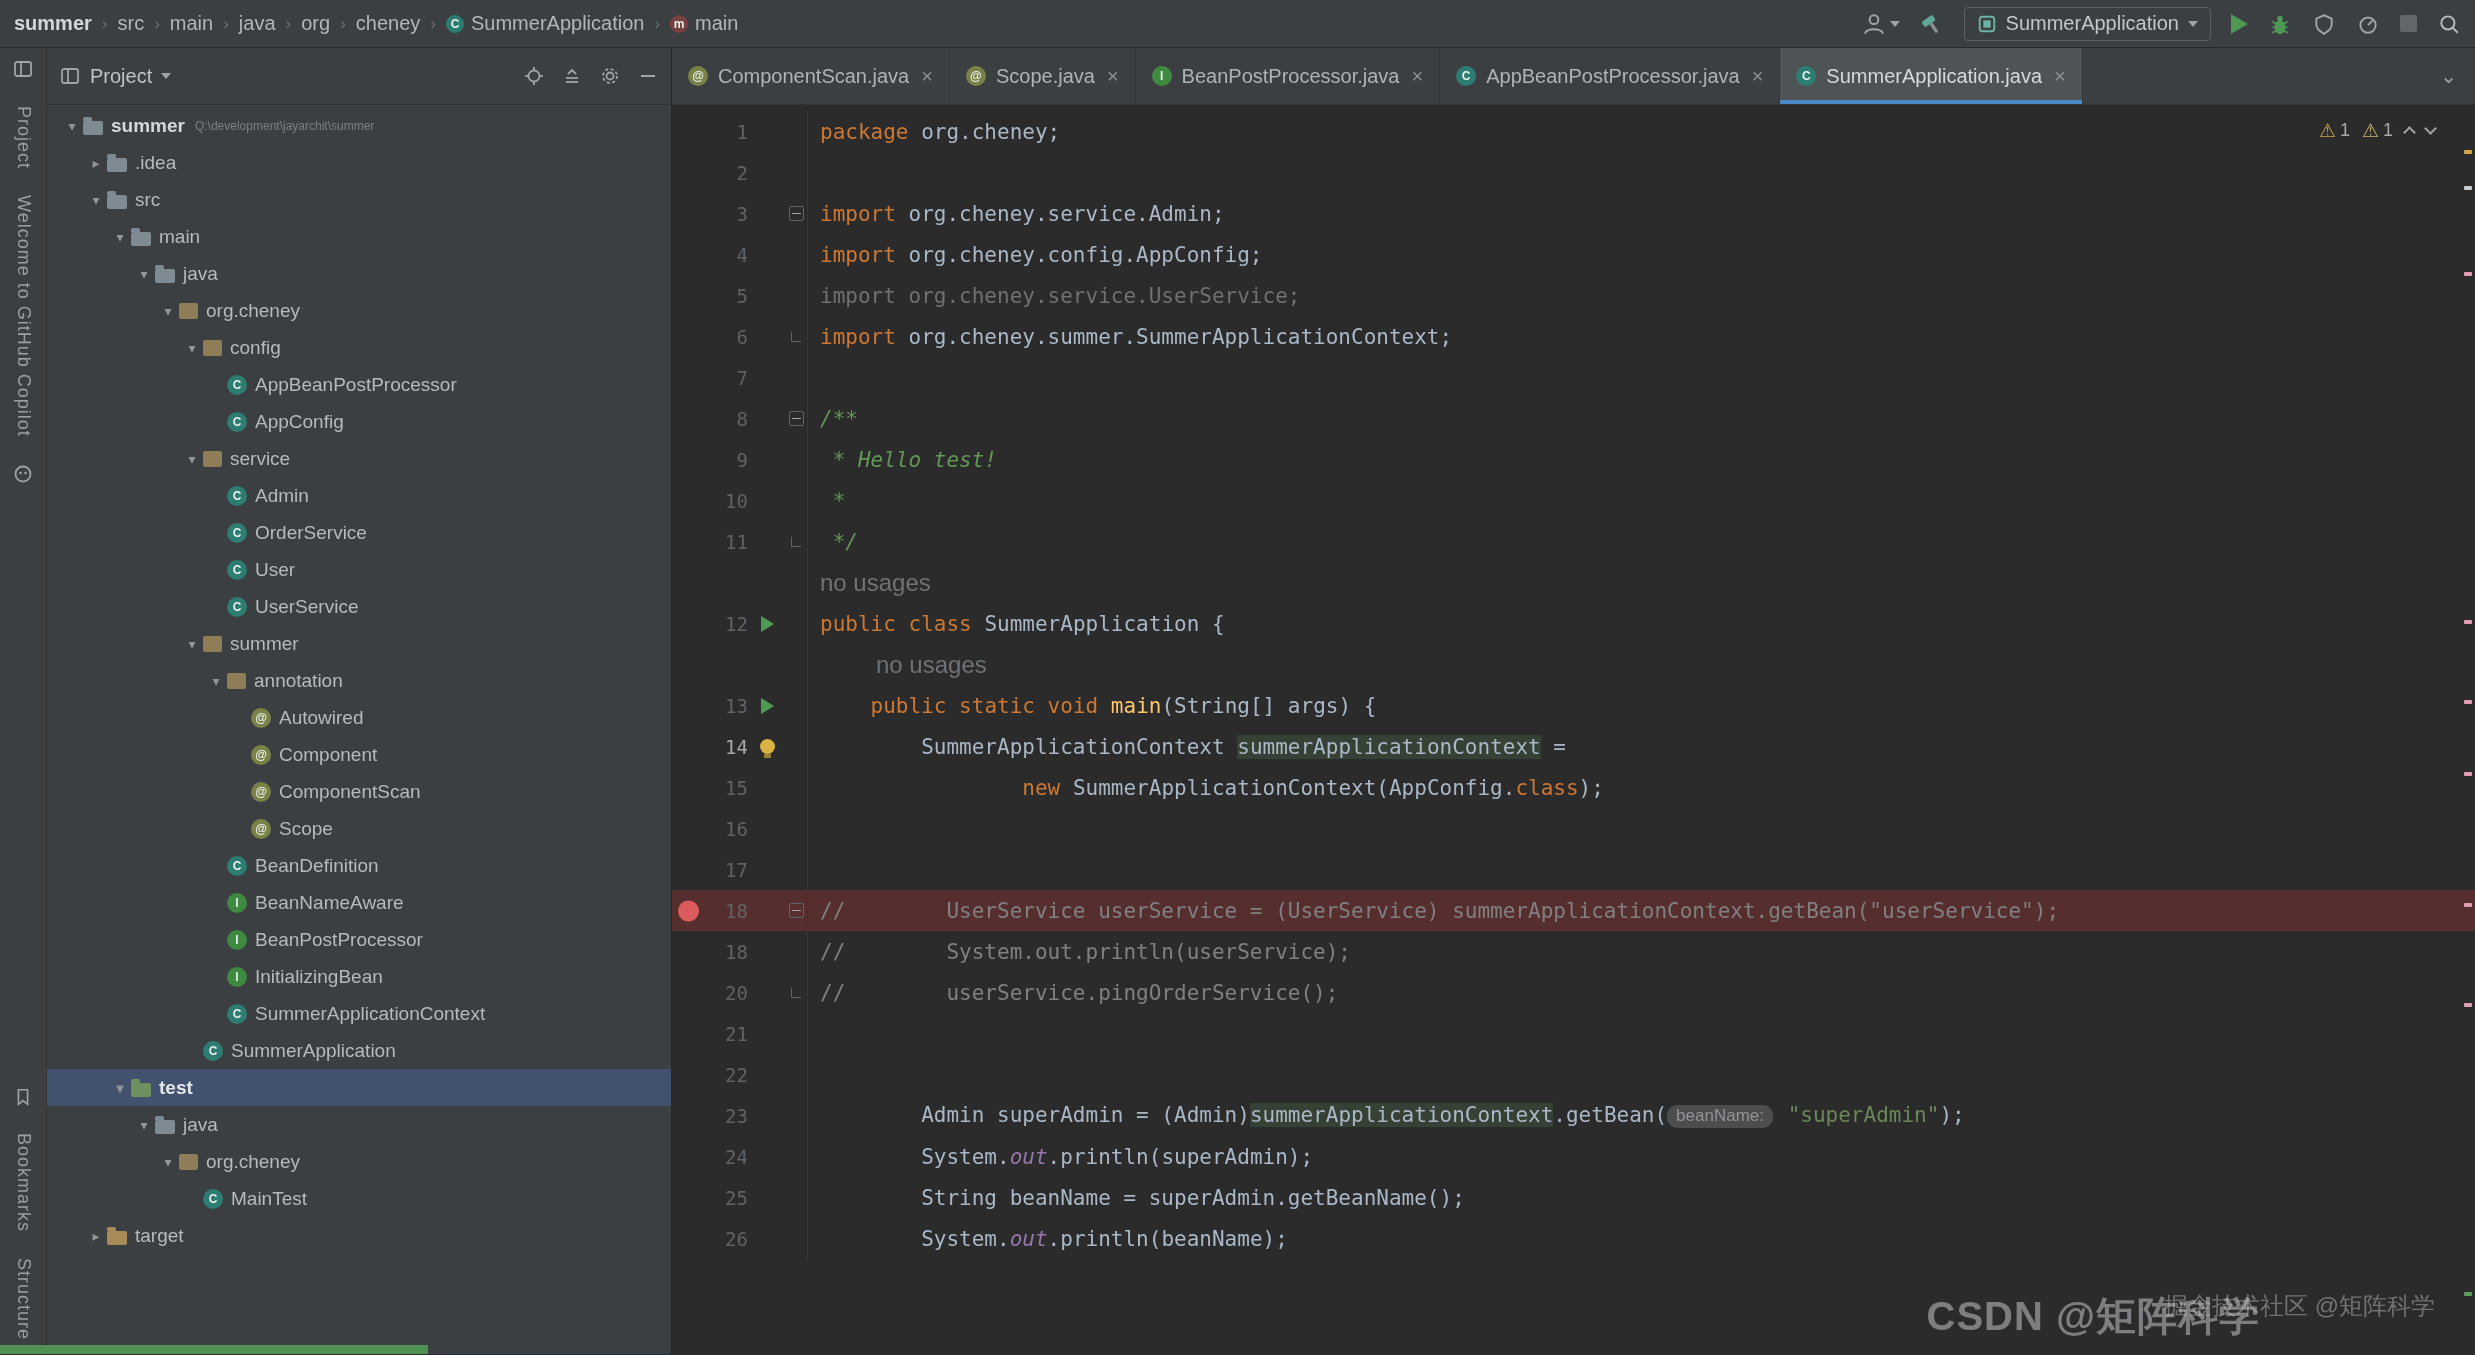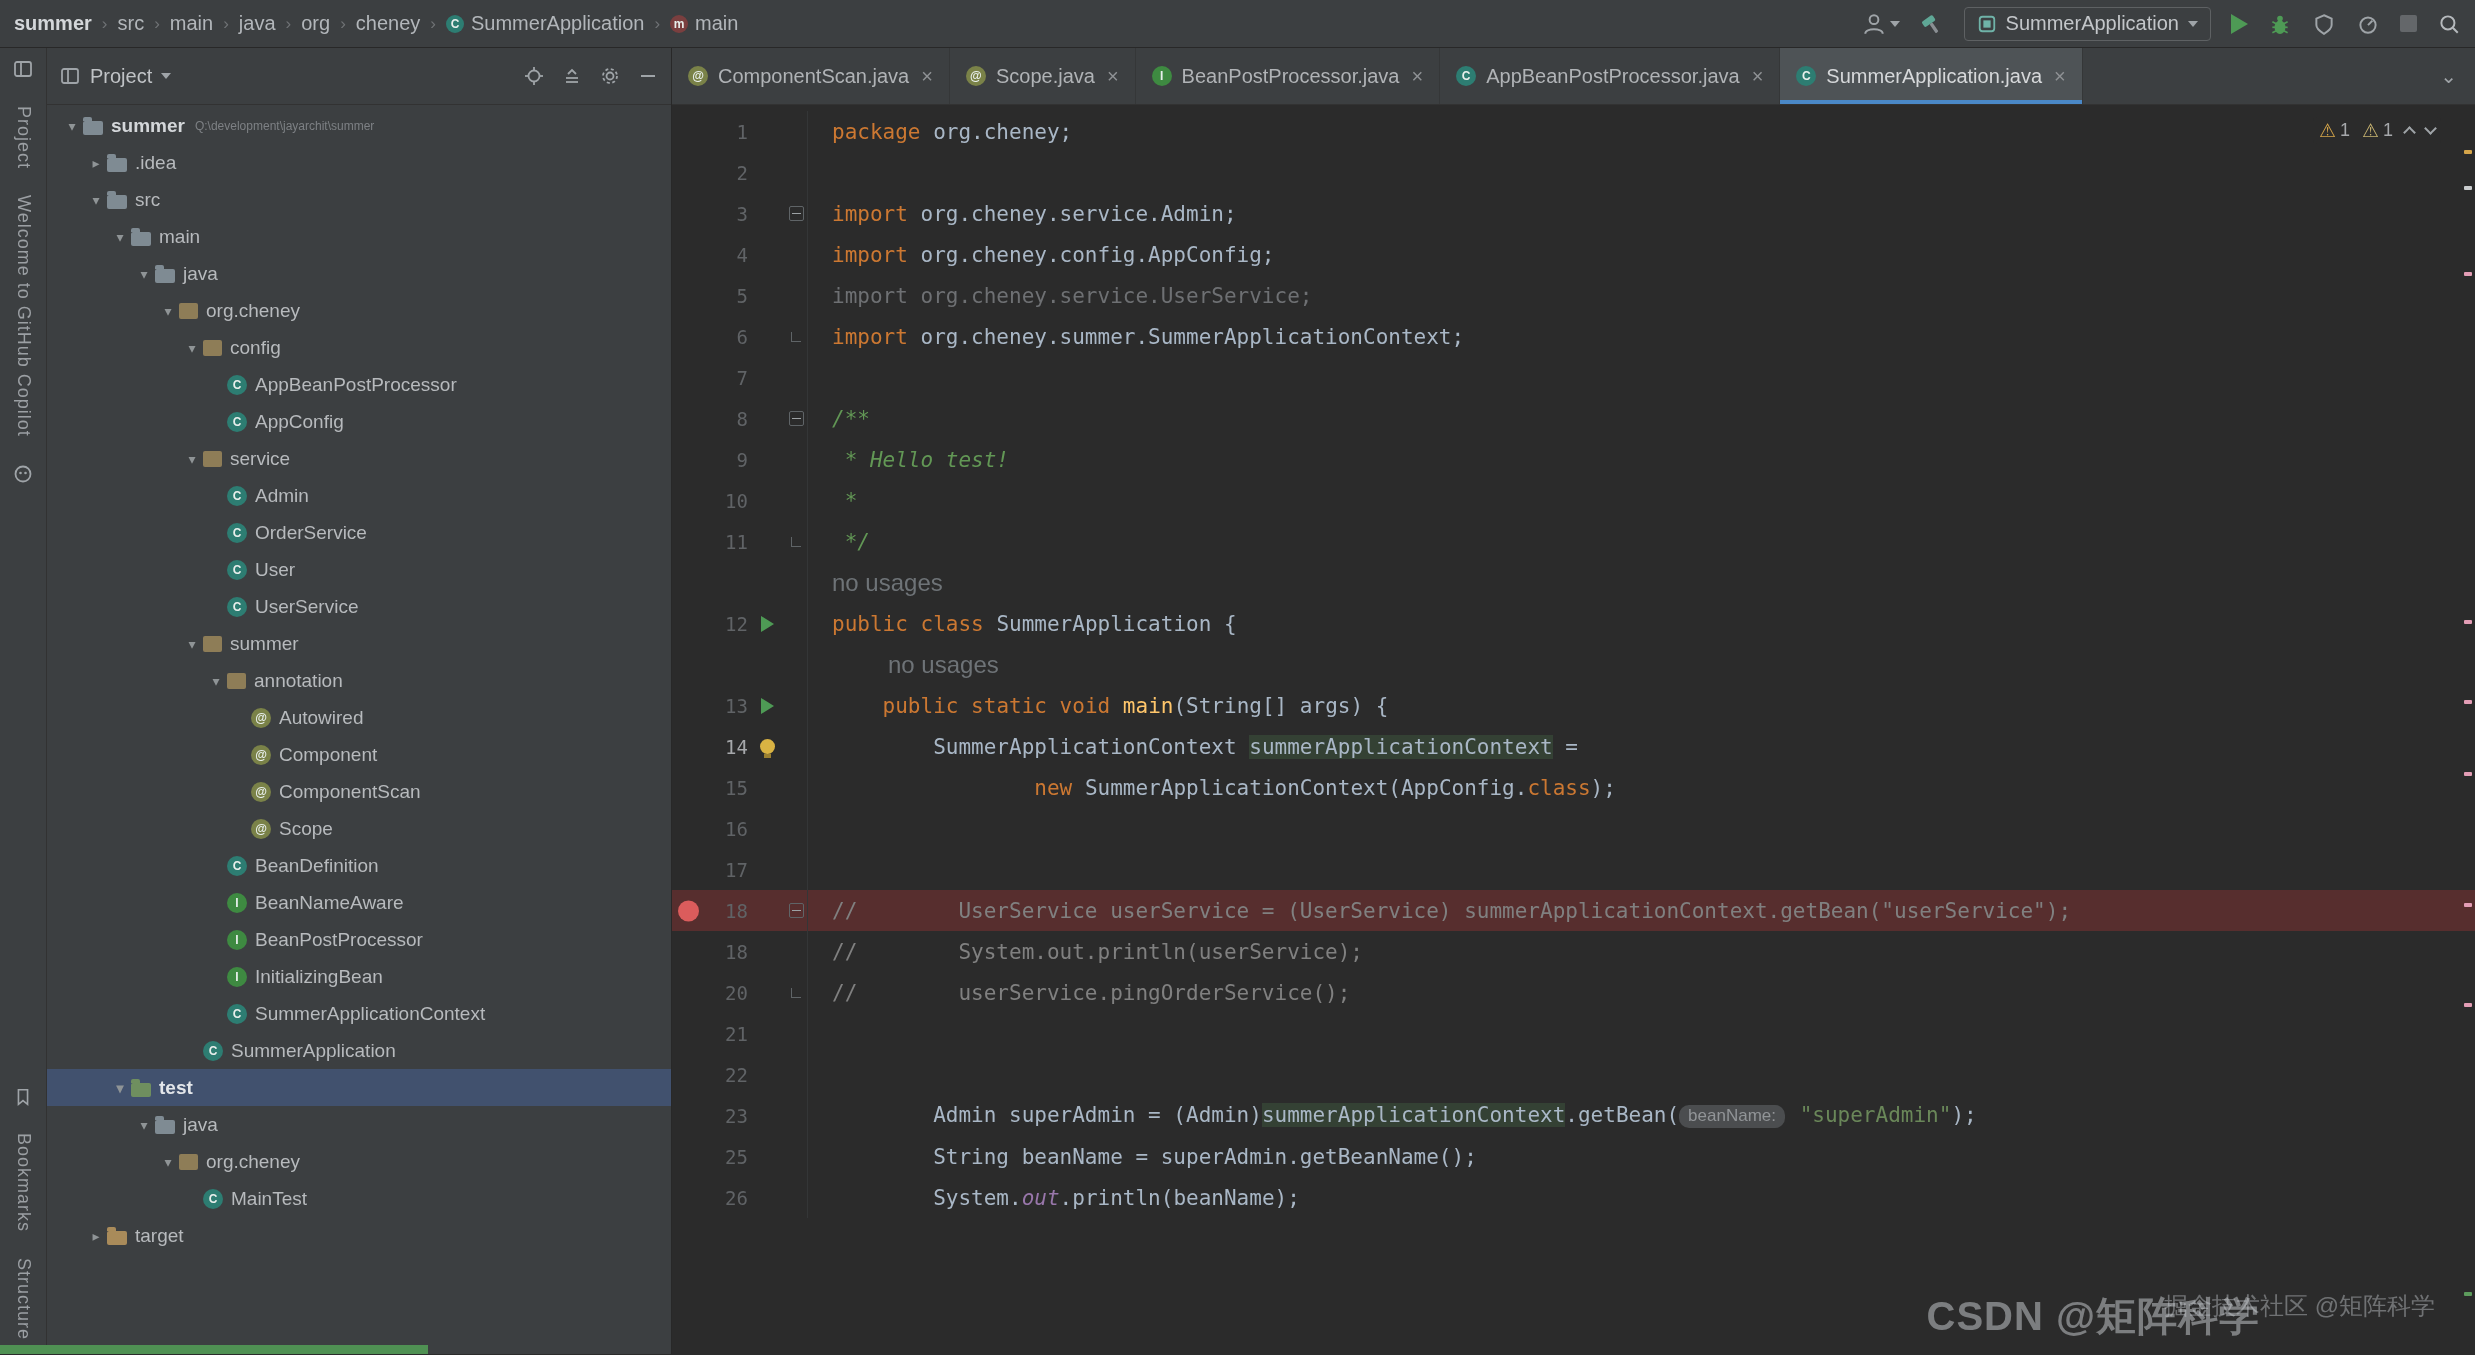--- a/index.html
+++ b/index.html
@@ -63,21 +63,21 @@
   .lnum.bright{color:#a6a8ab}
   .gicon{width:38px;flex:none;display:flex;justify-content:center;align-items:center}
   .gfold{width:20px;flex:none;display:flex;justify-content:center;align-items:center}
   .bpdot{position:absolute;left:6px;top:50%;transform:translateY(-50%);width:21px;height:21px;border-radius:50%;background:#db5c5c}
   .runarrow{width:0;height:0;border-left:13px solid #4e9a55;border-top:8px solid transparent;border-bottom:8px solid transparent}
   .bulb{width:15px;height:15px;background:#d9b343;border-radius:50%;position:relative}
   .bulb::after{content:'';position:absolute;bottom:-4px;left:4px;width:7px;height:4px;background:#9b8030}
   .folds{width:15px;height:15px;border:1px solid #5f6467;border-radius:2px;position:relative}
   .folds::after{content:'';position:absolute;left:2px;right:2px;top:6px;height:1px;background:#9da2a5}
   .folde{width:10px;height:10px;border-left:1px solid #5f6467;border-bottom:1px solid #5f6467}
-  .codetext{margin-left:24px;font-family:"DejaVu Sans Mono",monospace;font-size:21px;white-space:pre;color:#a9b7c6}
+  .codetext{margin-left:12px;font-family:"DejaVu Sans Mono",monospace;font-size:21px;white-space:pre;color:#a9b7c6}
   .kw{color:#cc7832}
   .pl{color:#a9b7c6}
   .cm{color:#808080}
   .doc{color:#629755;font-style:italic}
   .str{color:#6a8759}
   .meth{color:#ffc66b}
   .fld{color:#9876aa;font-style:italic}
   .hlid{background:#344134}
   .dim{color:#6e7073}
   .pill{display:inline-block;background:#4b4d4f;color:#919497;border-radius:10px;padding:1px 9px 2px;font-size:17px;font-family:"Liberation Sans",sans-serif;vertical-align:1px;margin-right:2px}
@@ -672,20 +672,28 @@
           <div class="crow">
             <div class="gutter">
               <span class="lnum">23</span>
               <span class="gicon"></span>
               <span class="gfold"></span>
             </div>
             <div class="codetext"><span class="pl">        Admin superAdmin = (Admin)</span><span class="hlid">summerApplicationContext</span><span class="pl">.getBean(</span><span class="pill">beanName:</span><span class="pl"> </span><span class="str">"superAdmin"</span><span class="pl">);</span></div>
           </div>
           <div class="crow">
             <div class="gutter">
+              <span class="lnum">24</span>
+              <span class="gicon"></span>
+              <span class="gfold"></span>
+            </div>
+            <div class="codetext"><span class="pl">        System.</span><span class="fld">out</span><span class="pl">.println(superAdmin);</span></div>
+          </div>
+          <div class="crow">
+            <div class="gutter">
               <span class="lnum">25</span>
               <span class="gicon"></span>
               <span class="gfold"></span>
             </div>
             <div class="codetext"><span class="pl">        String beanName = superAdmin.getBeanName();</span></div>
           </div>
           <div class="crow">
             <div class="gutter">
               <span class="lnum">26</span>
               <span class="gicon"></span>

